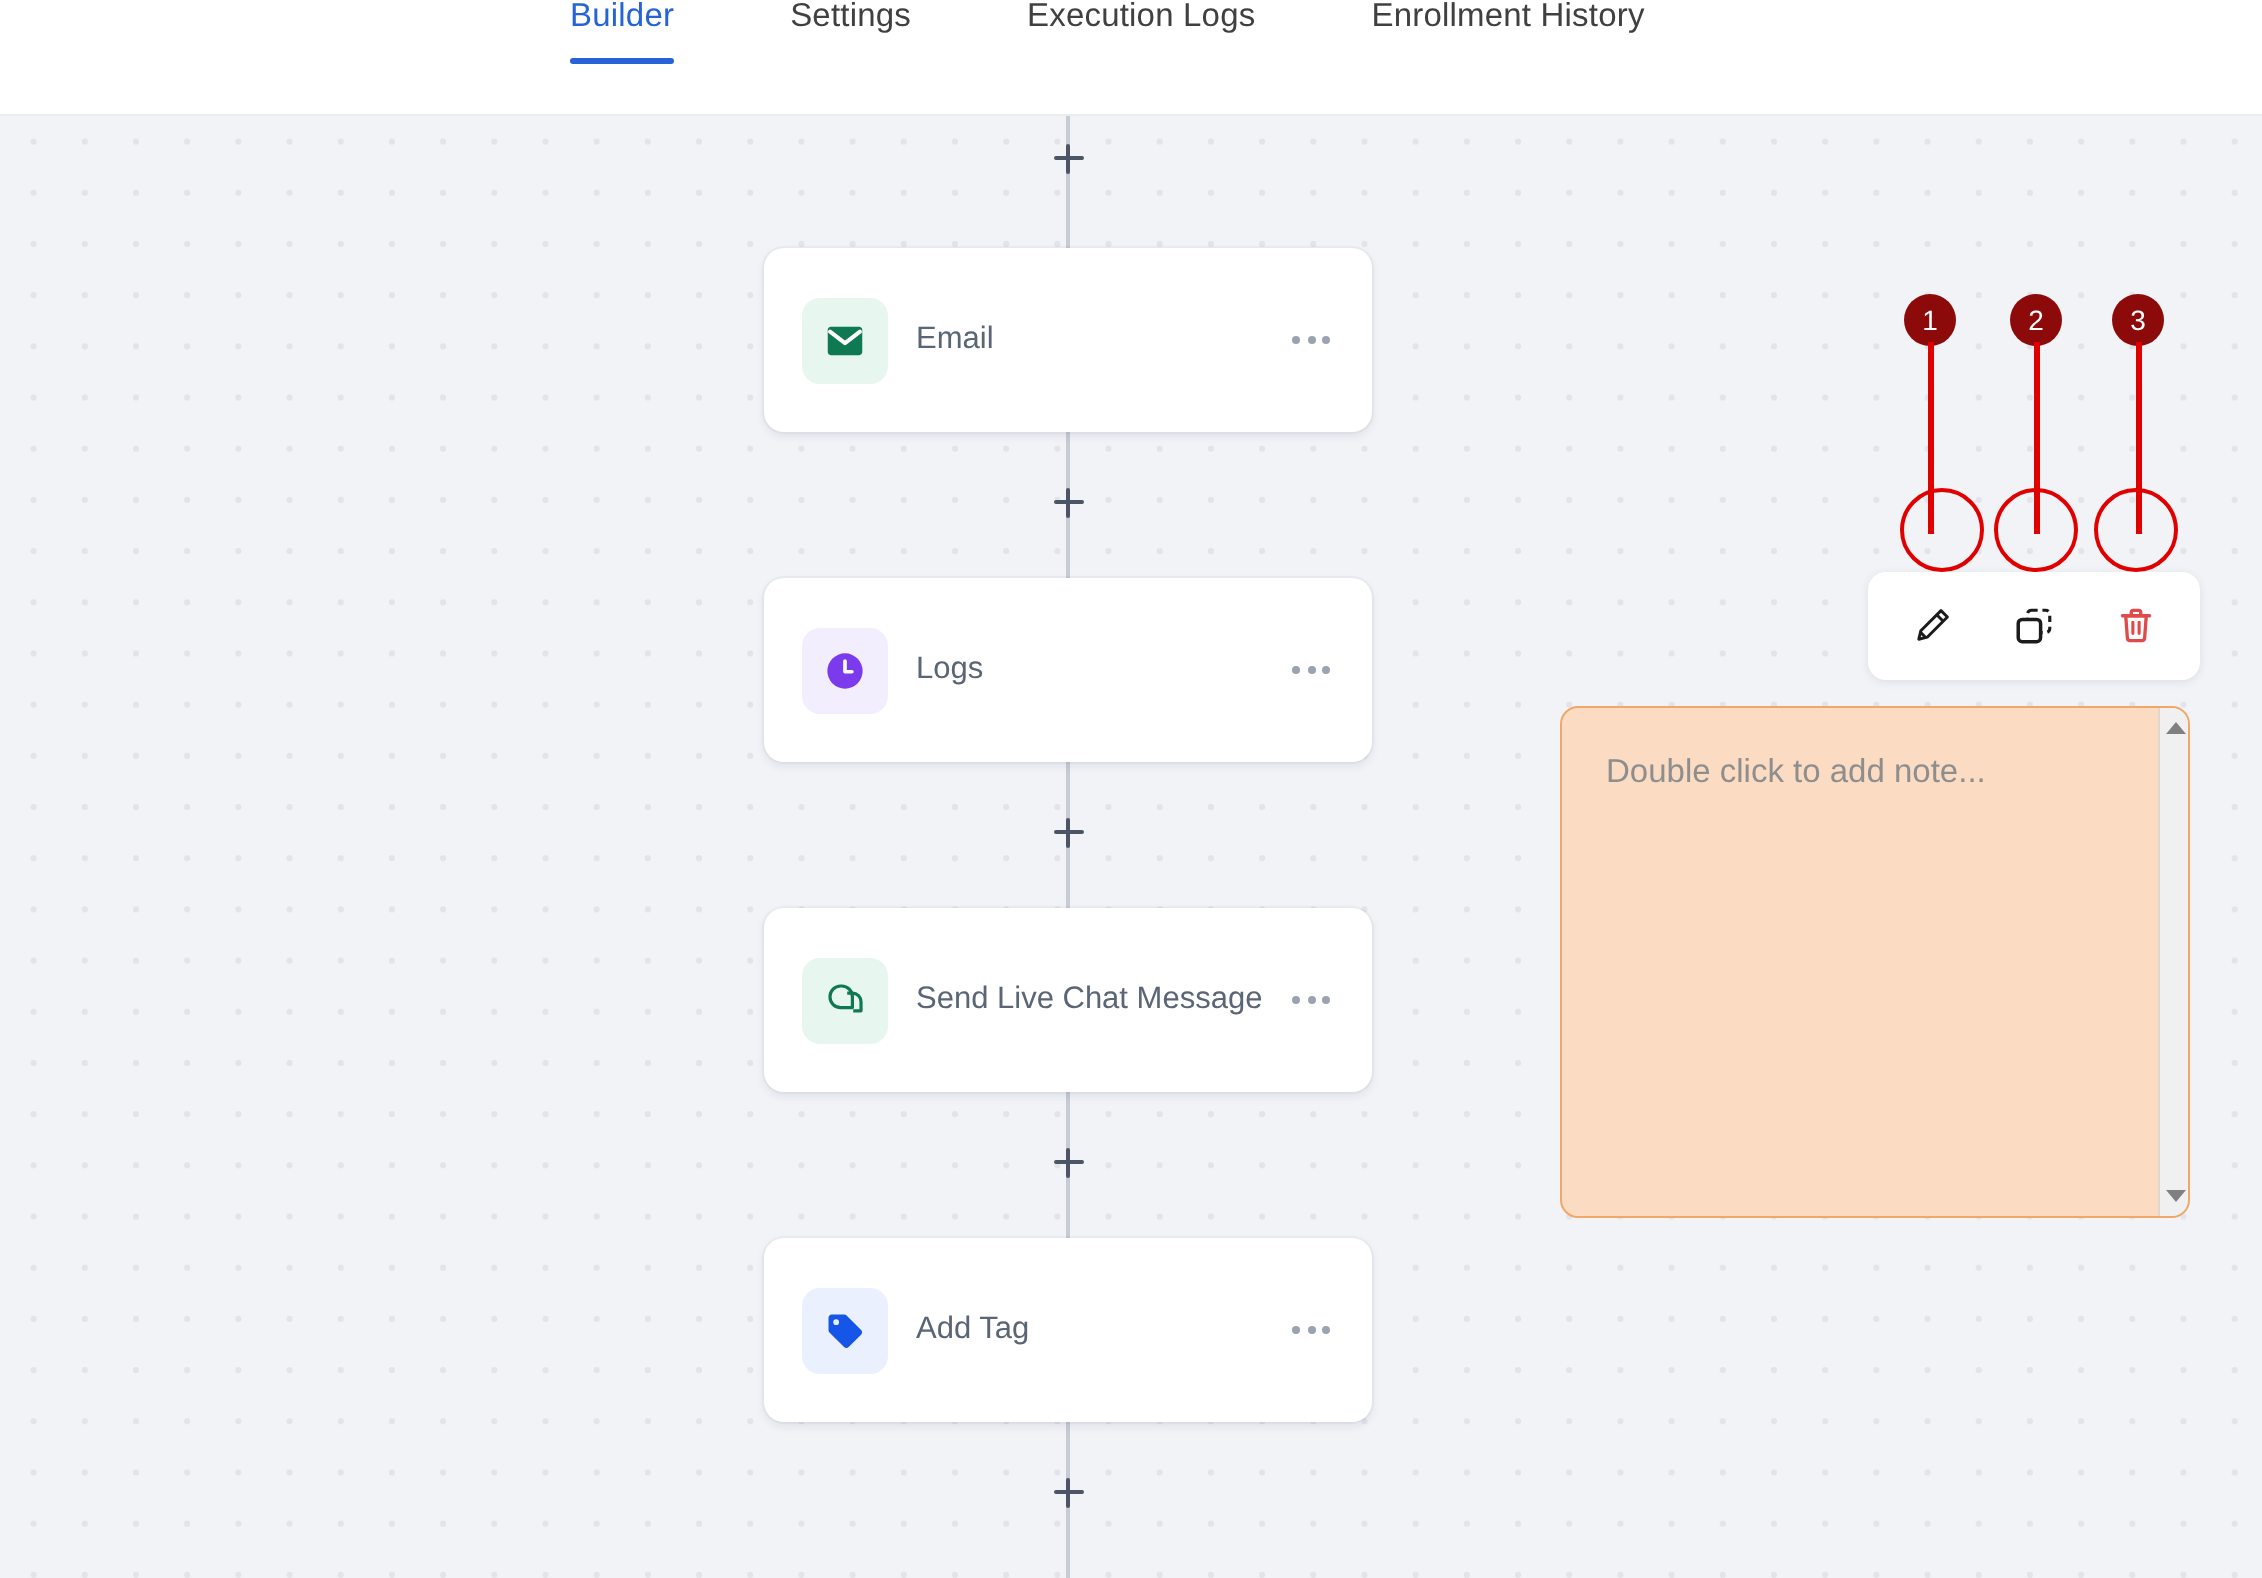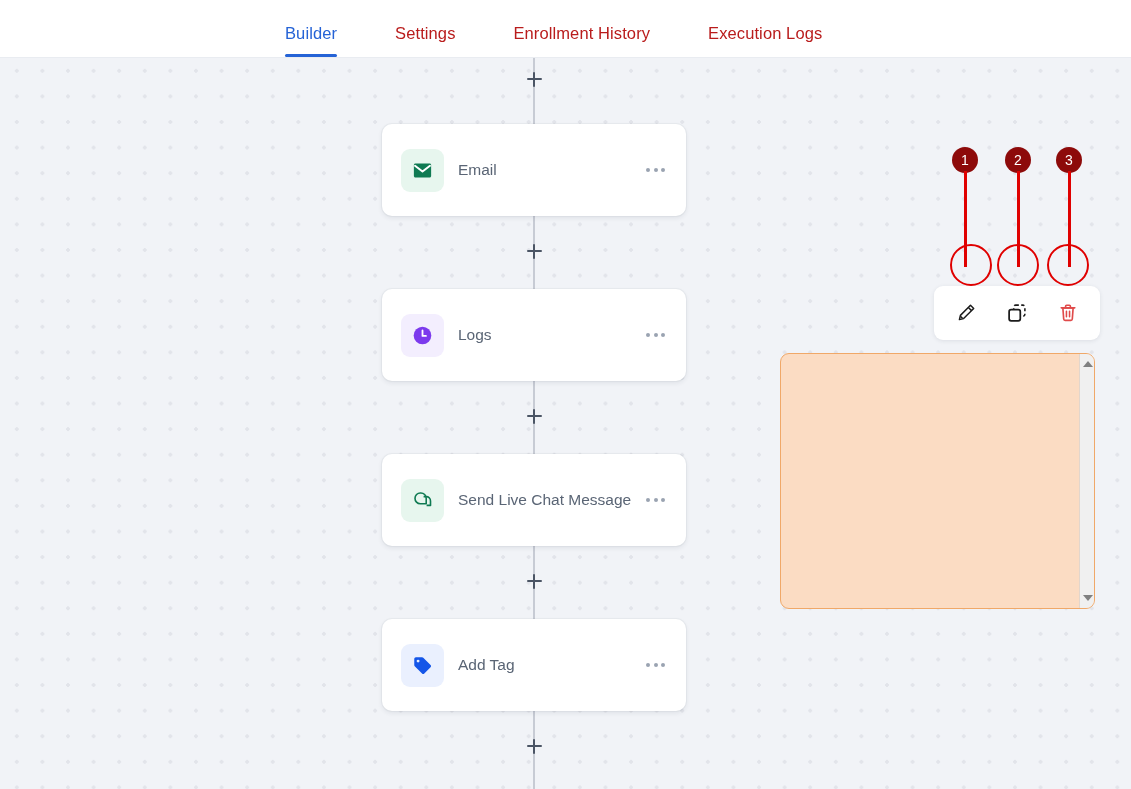--- a/index.html
+++ b/index.html
@@ -14,25 +14,25 @@
 
   
   .header {
     position: absolute; top: 0; left: 0;
     width: 1131px; height: 58px;
     background: #ffffff;
     border-bottom: 1px solid #e9ecf1;
     display: flex; align-items: flex-end;
     z-index: 30;
   }
-  .tabs { display: flex; align-items: flex-end; height: 58px; margin-left: 285px; }
+  .tabs { display: flex; align-items: flex-start; height: 58px; margin-left: 285px; }
   .tab {
     position: relative;
     font-size: 16.5px;
-    color: #b91c1c;
+    color: #404040;
     padding: 0 0 14px 0;
     margin-right: 58px;
     cursor: pointer;
     white-space: nowrap;
     letter-spacing: 0.1px;
   }
   .tab:last-child { margin-right: 0; }
   .tab.active { color: #2563d6; }
   .tab.active::after {
     content: "";
@@ -176,24 +176,24 @@
 
   <div class="header">
     <div class="tabs">
       <div class="tab active">
         <span>Builder</span>
       </div>
       <div class="tab">
         <span>Settings</span>
       </div>
       <div class="tab">
+        <span>Execution Logs</span>
+      </div>
+      <div class="tab">
         <span>Enrollment History</span>
-      </div>
-      <div class="tab">
-        <span>Execution Logs</span>
       </div>
     </div>
   </div>
 
   <div class="canvas">
 
     <div class="flow">
 
       <div class="connector" style="top:0px;height:67px;"></div>
       <div class="connector" style="top:32px;height:135px;"></div>
@@ -264,20 +264,21 @@
         <div class="node-dots">
             <i></i>
             <i></i>
             <i></i>
           </div>
       </div>
 
     </div>
 
     <div class="note-panel">
+      <div class="note-placeholder">Double click to add note...</div>
       <div class="note-scrollbar">
         <div class="sb-arrow up">
             <span></span>
           </div>
         <div class="sb-arrow down">
             <span></span>
           </div>
       </div>
     </div>
 

